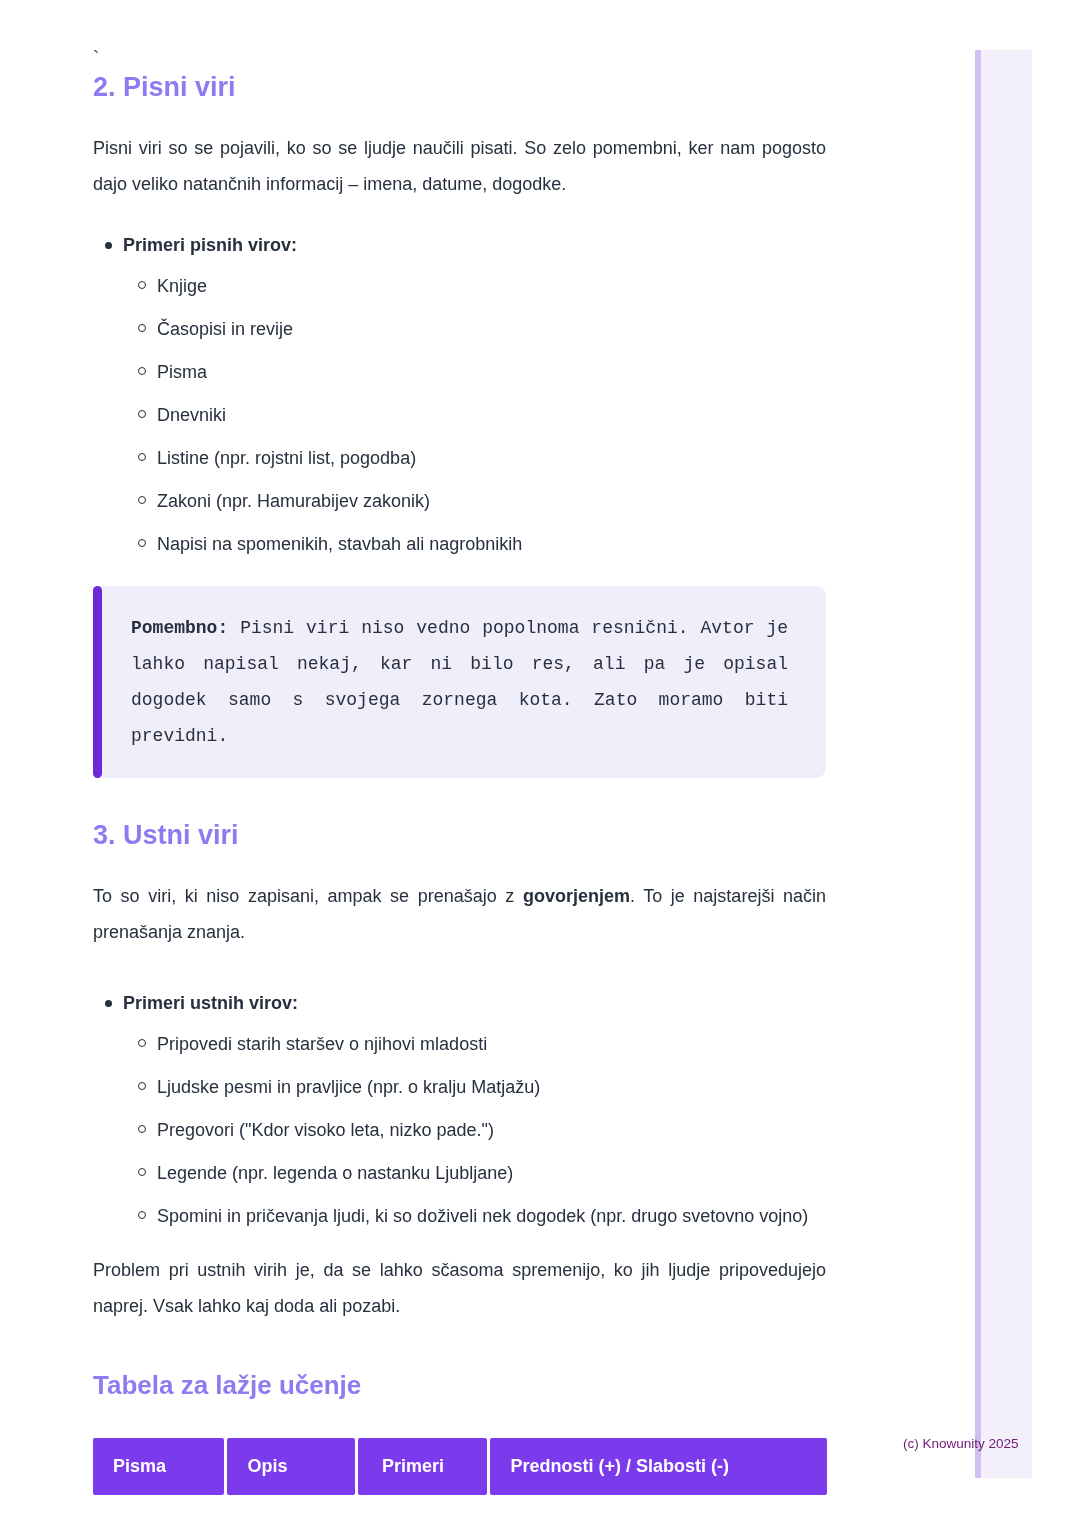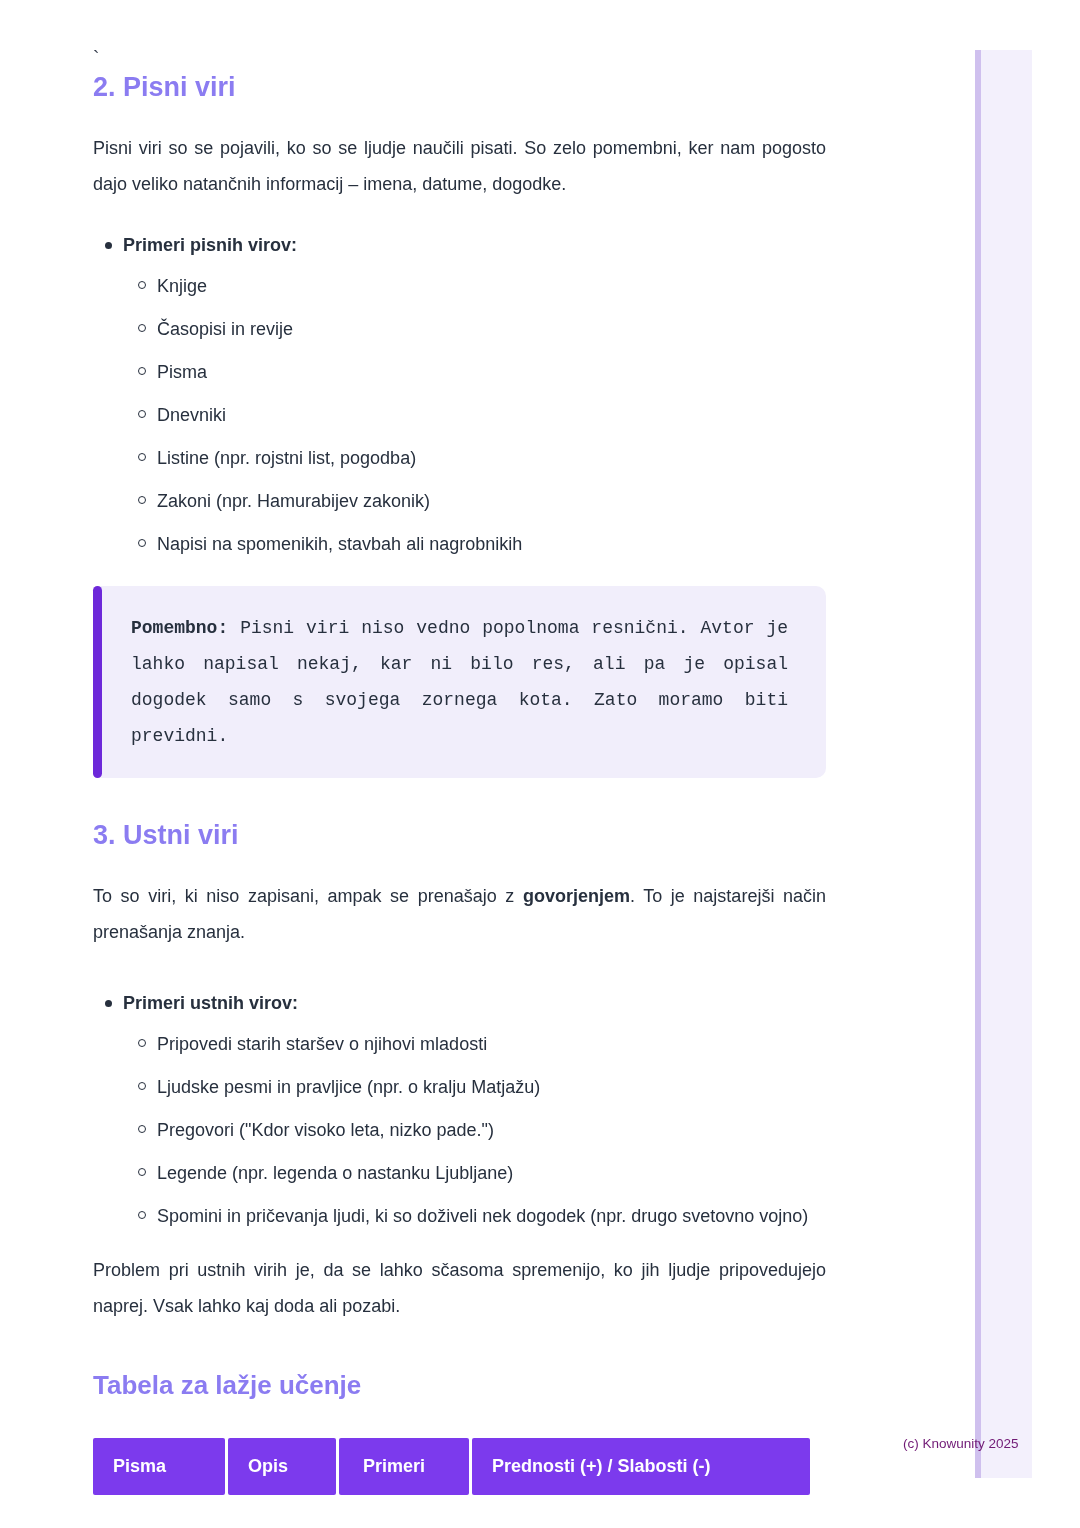--- a/index.html
+++ b/index.html
@@ -132,21 +132,21 @@
     color: #ffffff;
     font-size: 18px;
     font-weight: bold;
     height: 57px;
     display: flex;
     align-items: center;
     padding-left: 20px;
     border-radius: 2px;
   }
   .th-vrsta    { width: 132px; }
-  .th-opis     { width: 108px; }
+  .th-opis     { width: 128px; }
   .th-primeri  { width: 130px; padding-left: 24px; }
   .th-prednosti{ width: 338px; text-align: center; }
 </style>
 </head>
 <body>
 
 <div class="side-panel"></div>
 <div class="copyright">(c) Knowunity 2025</div>
 
 <div class="content">

